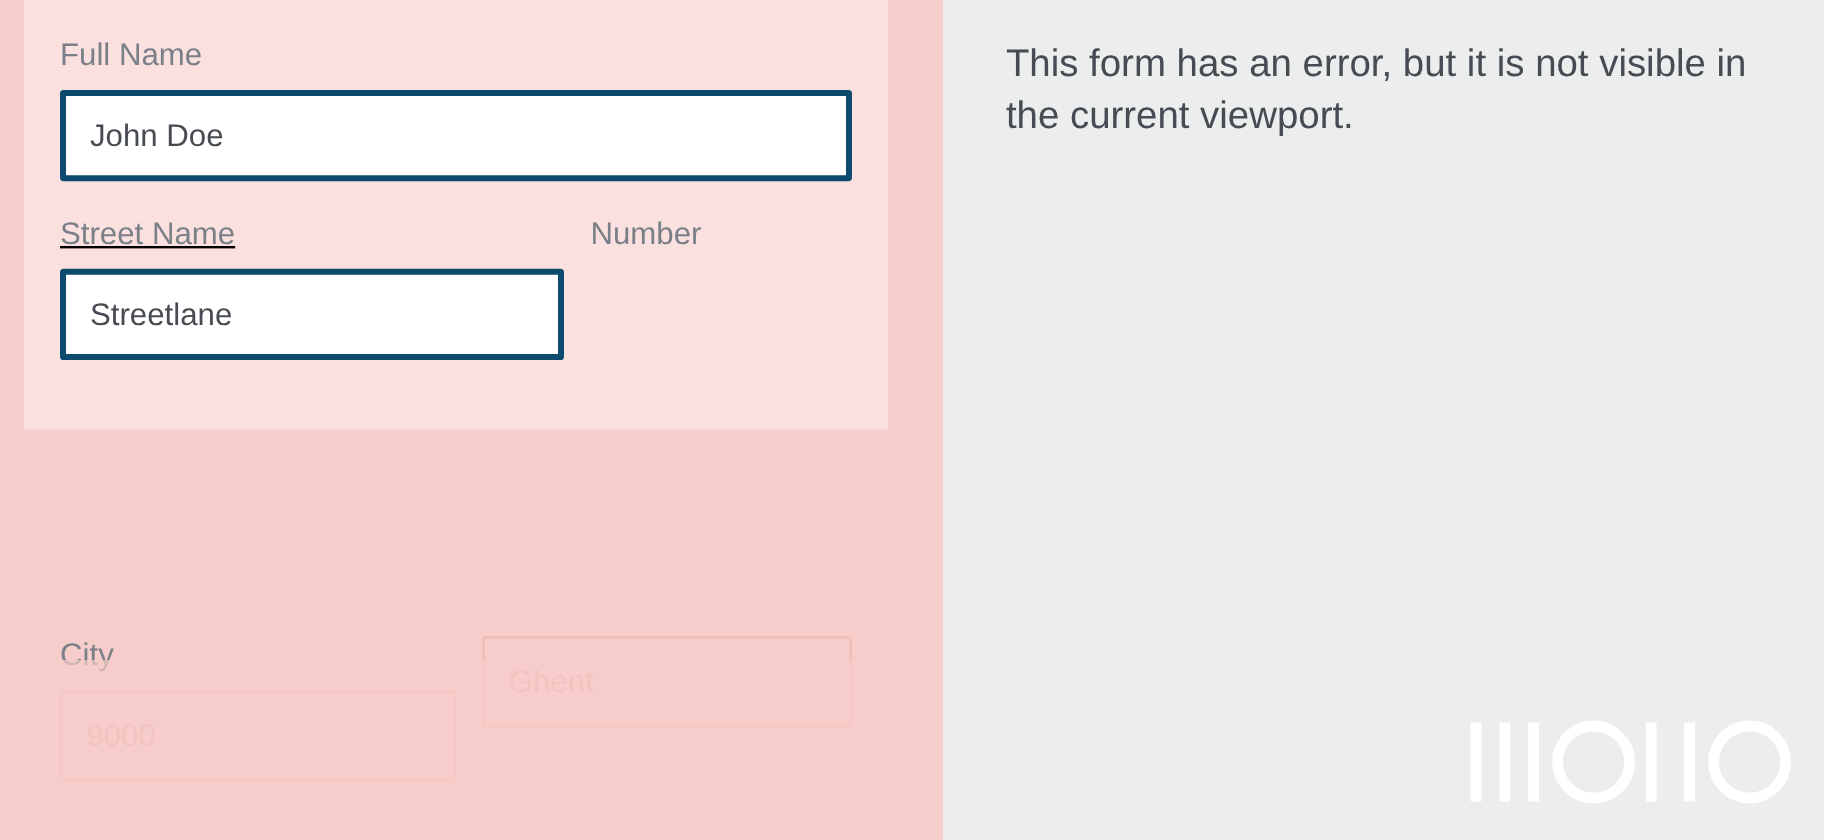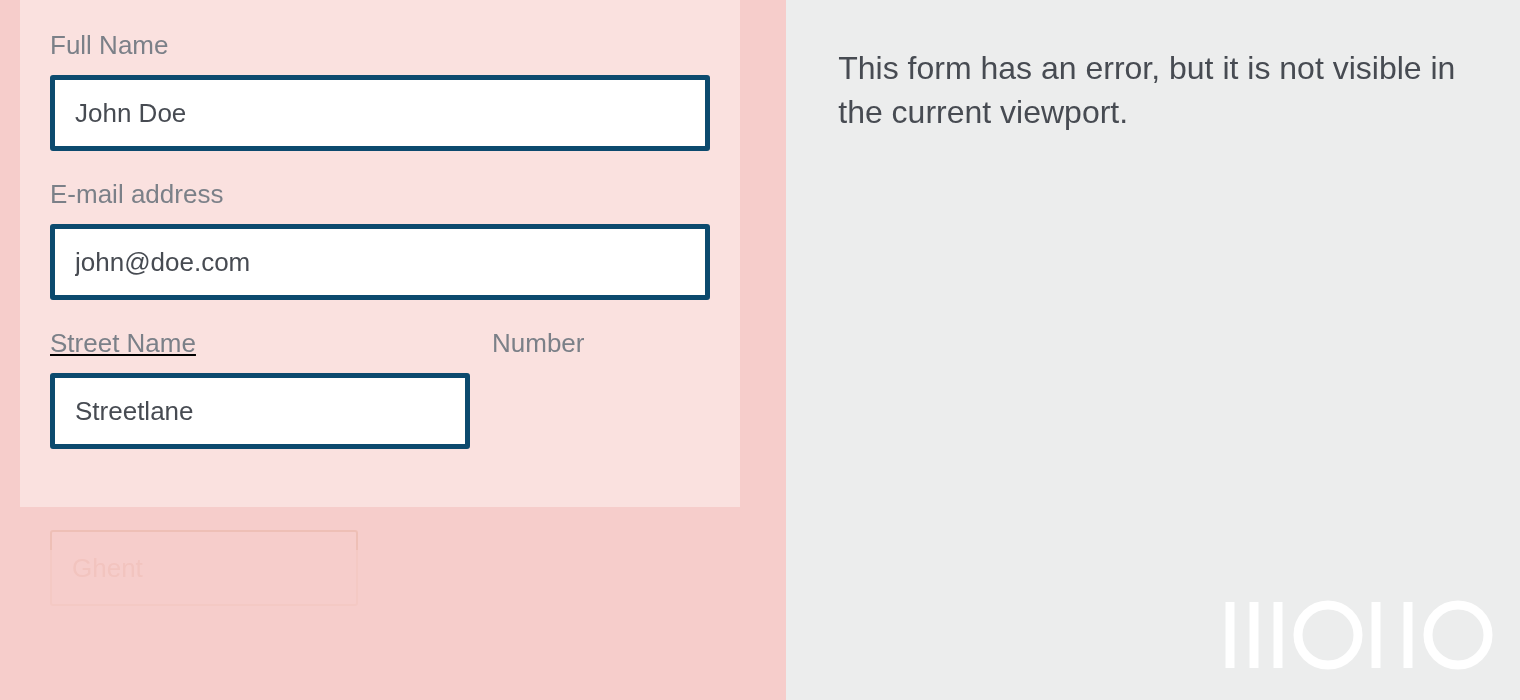--- a/index.html
+++ b/index.html
@@ -91,21 +91,21 @@
     color: #e8ada3;
     padding: 0 20px;
     outline: none;
   }
 
   .right-panel {
     width: 760px;
     height: 700px;
     background: #eceded;
     position: relative;
-    padding: 46px 52px;
+    padding: 30px 52px;
   }
 
   .message {
     font-size: 32px;
     line-height: 1.38;
     color: #474b52;
     font-weight: 400;
     max-width: 640px;
   }
 
@@ -125,40 +125,40 @@
 
 <div class="left-panel">
 
   <div class="form-card">
 
     <div class="field-group">
       <label class="field-label">Full Name</label>
       <input class="field-input" type="text" value="John Doe" style="">
     </div>
 
-    <div class="field-group">
-      <label class="field-label">E-mail address</label>
-      <input class="field-input" type="text" value="john@doe.com" style="">
-    </div>
 
     <div class="field-group">
       <div class="row">
         <div class="col-wide">
           <label class="field-label">Street Name</label>
           <input class="field-input" type="text" value="Streetlane" style="">
         </div>
         <div class="col-narrow">
           <label class="field-label">Number</label>
         </div>
       </div>
     </div>
 
   </div>
 
   <div class="bottom-row-wrap row2">
+    <div class="col-a">
+      <label class="bottom-label">City</label>
+      <input class="bottom-input" type="text" value="9000" style="">
+    </div>
     <div class="col-b">
       <input class="bottom-input" type="text" value="Ghent" style="">
     </div>
   </div>
 
   <div class="fade-mask"></div>
 
 </div>
 
 <div class="right-panel">

